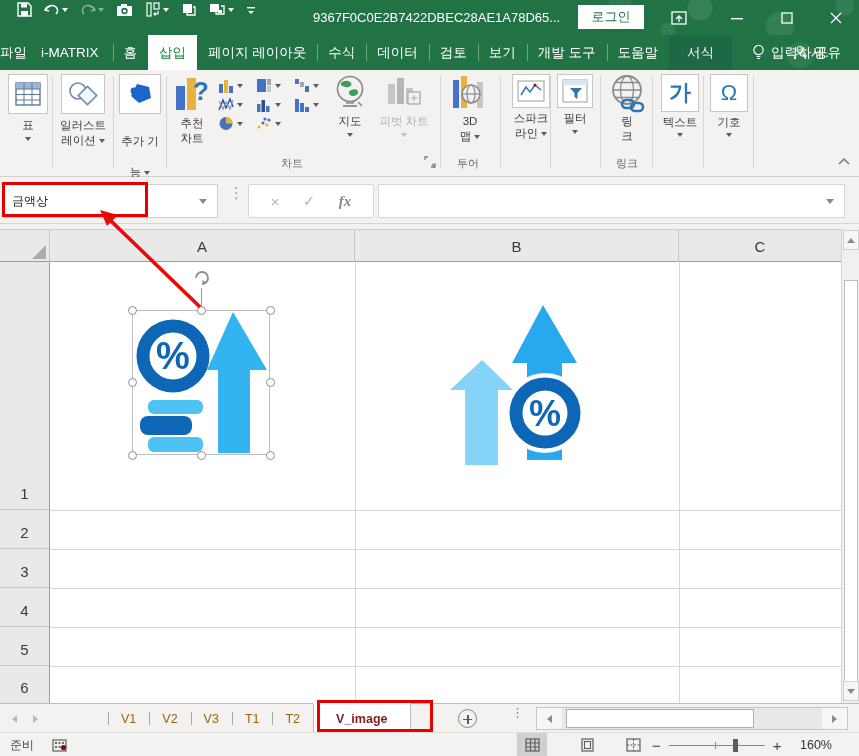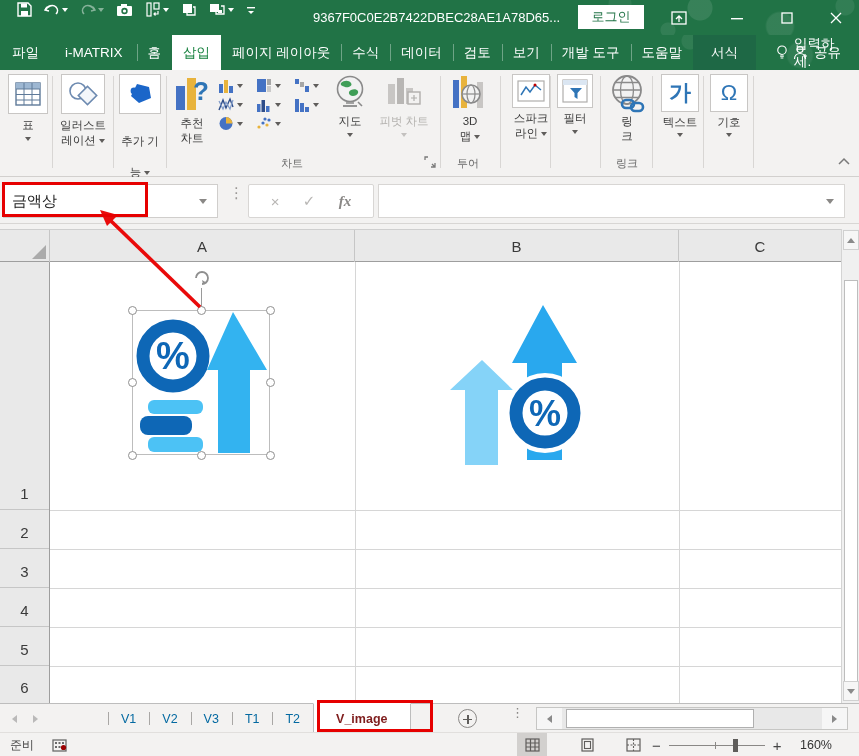--- a/index.html
+++ b/index.html
@@ -48,21 +48,21 @@
   .car { width:0; height:0; border-left:3.5px solid transparent; border-right:3.5px solid transparent; border-top:4px solid #5f5d5b; display:inline-block; }
   .disabled .lbl { color:#b4b2af; }
   .disabled .car { border-top-color:#c3c1bf; }
   .minibtn { position:absolute; display:flex; align-items:center; gap:3px; }
   .launcher { position:absolute; width:12px; height:12px; }
   .collapse-ribbon { position:absolute; left:838px; top:84px; width:14px; height:10px; }
 
   
   .formularow { position:absolute; left:0; top:177px; width:859px; height:47px; background:#f3f2f1; border-bottom:1px solid #d8d6d4; }
   .namebox { position:absolute; left:3px; top:7px; width:215px; height:34px; background:#fff; border:1px solid #d0cecc; display:flex; align-items:center; }
-  .namebox-text { padding-left:8px; font-size:15px; color:#222; flex:1; }
+  .namebox-text { padding-left:8px; font-size:12px; color:#222; flex:1; }
   .nb-caret { width:0;height:0;border-left:4px solid transparent;border-right:4px solid transparent;border-top:5px solid #8a8886; margin-right:10px; }
   .vdots { position:absolute; left:229px; top:12px; color:#9a9896; font-size:15px; letter-spacing:0; line-height:8px; }
   .fxbox { position:absolute; left:248px; top:7px; width:126px; height:34px; background:#fff; border:1px solid #d8d6d4; border-radius:2px; display:flex; align-items:center; justify-content:space-around; padding:0 10px; }
   .fxbox .g { color:#b8b6b4; font-size:15px; }
   .fx-lbl { font-family:"Liberation Serif","DejaVu Serif",serif; font-style:italic; font-weight:bold; color:#8a8886; font-size:15px; }
   .formulabox { position:absolute; left:378px; top:7px; width:467px; height:34px; background:#fff; border:1px solid #d8d6d4; }
   .fb-caret { position:absolute; right:10px; top:14px; width:0; height:0; border-left:4.5px solid transparent; border-right:4.5px solid transparent; border-top:5px solid #8a8886; }
 
   
   .gridwrap { position:absolute; left:0; top:224px; width:859px; height:479px; background:#f3f2f1; }
@@ -87,21 +87,21 @@
   .tri-up { width:0;height:0;border-left:4px solid transparent;border-right:4px solid transparent;border-bottom:5px solid #8a8a8a; }
   .tri-down { width:0;height:0;border-left:4px solid transparent;border-right:4px solid transparent;border-top:5px solid #8a8a8a; }
   .tri-left { width:0;height:0;border-top:4px solid transparent;border-bottom:4px solid transparent;border-right:5px solid #8a8a8a; }
   .tri-right { width:0;height:0;border-top:4px solid transparent;border-bottom:4px solid transparent;border-left:5px solid #8a8a8a; }
   .vs-thumb { position:absolute; left:2px; top:51px; width:14px; height:402px; background:#fff; border:1px solid #bdbdbd; }
 
   
   .sheetbar { position:absolute; left:0; top:703px; width:859px; height:29px; background:#f3f2f1; border-top:1px solid #bdbdbd; display:block; }
   .navarrows { position:absolute; left:12px; top:0; height:29px; display:flex; align-items:center; gap:16px; }
   .tabs { position:absolute; left:108px; top:0; height:29px; display:flex; align-items:stretch; }
-  .stab { display:flex; align-items:center; padding:0 13px; font-size:12.5px; color:#0369a1; position:relative; }
+  .stab { display:flex; align-items:center; padding:0 13px; font-size:12.5px; color:#a16207; position:relative; }
   .stab.sep::before { content:""; position:absolute; left:0; top:8px; bottom:8px; width:1px; background:#a9a7a5; }
   .stab.active { background:#fff; color:#7f1d1d; font-weight:bold; border-left:1px solid #bdbdbd; border-right:1px solid #bdbdbd; margin-top:-1px; border-top:1px solid #fff; }
   .addsheet { position:absolute; left:458px; top:5px; width:19px; height:19px; border-radius:50%; border:1px solid #8a8886; }
   .addsheet::before { content:""; position:absolute; left:4px; top:8.5px; width:9px; height:1.6px; background:#5f5d5b; }
   .addsheet::after { content:""; position:absolute; left:8.2px; top:4.5px; width:1.6px; height:9px; background:#5f5d5b; }
   .sb-dots { position:absolute; left:511px; top:5px; color:#8a8886; font-size:13px; line-height:7px; }
   .hscroll { position:absolute; left:536px; top:3px; width:312px; height:23px; background:#e8e8e8; border:1px solid #c6c6c4; }
   .hs-btn { position:absolute; top:0; width:25px; height:21px; background:#f6f6f6; display:flex; align-items:center; justify-content:center; }
   .hs-thumb { position:absolute; left:29px; top:1px; width:188px; height:19px; background:#fff; border:1px solid #b0b0b0; }
 
@@ -205,21 +205,21 @@
         </svg>
     </div>
     <div class="wctl" style="left:813px;">
       <svg width="12" height="12" viewBox="0 0 12 12">
           <path d="M1 1 L11 11 M11 1 L1 11" stroke="#fff" stroke-width="1.3"></path>
         </svg>
     </div>
   </div>
 
   <div class="tabrow">
-    <div class="rtab" style="padding:0 12px;">파일</div>
+    <div class="rtab" style="padding:0 0;">파일</div>
     <div class="rtab" style="padding:0 14px;">i-MATRIX</div>
     <div class="rtab sep">홈</div>
     <div class="rtab active">삽입</div>
     <div class="rtab">페이지 레이아웃</div>
     <div class="rtab sep">수식</div>
     <div class="rtab sep">데이터</div>
     <div class="rtab sep">검토</div>
     <div class="rtab sep">보기</div>
     <div class="rtab sep">개발 도구</div>
     <div class="rtab sep">도움말</div>

